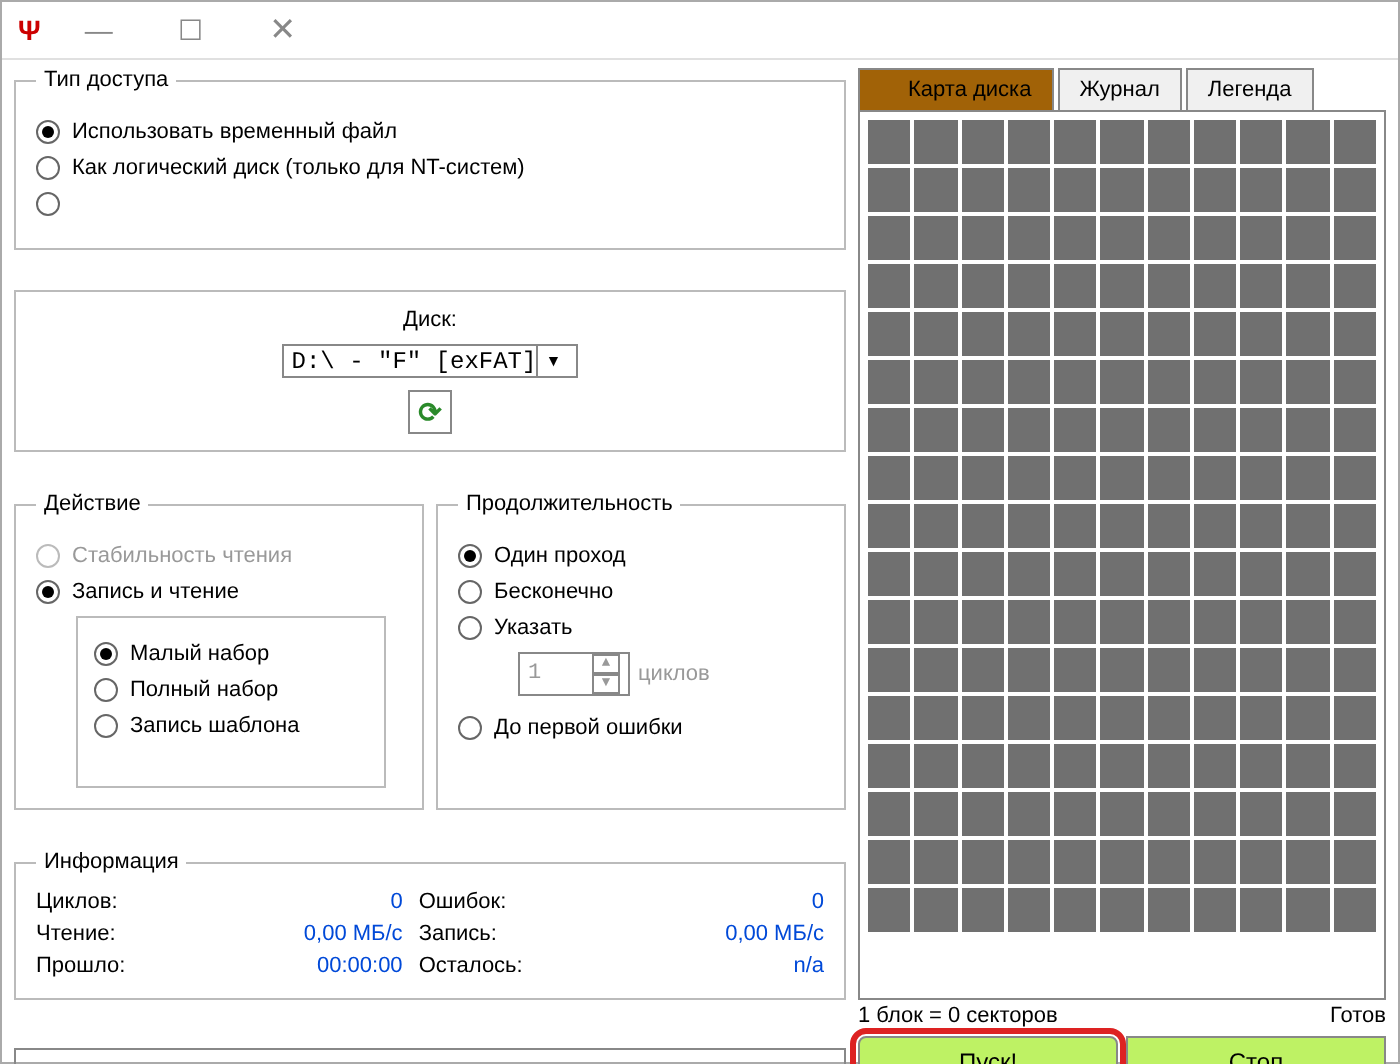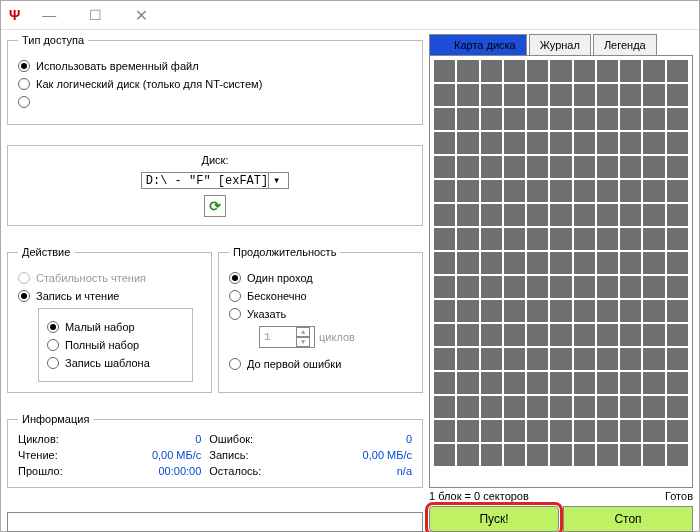--- a/index.html
+++ b/index.html
@@ -67,38 +67,38 @@
   font-family: "Courier New", monospace; font-size: 12px; padding: 0 4px;
   justify-content: space-between;
 }
 .disk-dd { width: 16px; border-left: 1px solid #888; height: 100%; display: flex; align-items:center; justify-content:center; }
 .refresh-btn {
   width: 22px; height: 22px; border: 1px solid #888; display:flex; align-items:center; justify-content:center;
   color: #2a8a2a; font-weight: bold; font-size: 14px;
 }
 .two-col { display: flex; gap: 6px; }
 .two-col fieldset { flex: 1; }
-.sub-radios { margin-left: 20px; border: 1px solid #bbb; padding: 6px 8px; width: 155px; height: 74px; overflow-y: scroll; }
+.sub-radios { margin-left: 20px; border: 1px solid #bbb; padding: 6px 8px; width: 155px; height: 86px; overflow-y: scroll; }
 .spinner {
   width: 56px; height: 22px; border: 1px solid #888; display:inline-flex;
   font-family: "Courier New", monospace; align-items:center; padding: 0 4px;
   color: #999;
 }
 .spin-btns { display:inline-flex; flex-direction:column; margin-left:auto; }
 .spin-b { width:14px; height:10px; border:1px solid #888; font-size:7px; display:flex; align-items:center; justify-content:center; line-height:1; }
 .cycles-lbl { color:#999; margin-left:4px; }
 .info-grid { display: grid; grid-template-columns: auto 80px auto 92px; gap: 4px 8px; }
 .info-grid .val { color: #0049d8; text-align: right; }
 .progress { height: 20px; border: 1px solid #888; margin-top: 4px; }
 .tabs { display: flex; gap: 2px; margin-bottom: 0; }
 .tab {
   border: 1px solid #888; border-bottom: none;
   padding: 4px 10px; background: #f0f0f0; font-size: 11px;
 }
-.tab.active { background: #1d4ed8; padding-left: 24px; }
+.tab.active { background: #a16207; padding-left: 24px; }
 .map {
   border: 1px solid #888; flex: 1; padding: 4px;
   display: grid; grid-template-columns: repeat(11, 1fr);
   grid-auto-rows: 22px; gap: 2px; background: #fff;
 }
 .blk { background: #707070; }
 .status-row { display: flex; justify-content: space-between; font-size: 11px; margin-top: 2px; }
 .btn-row { display: flex; gap: 4px; margin-top: 4px; }
 .btn {
   flex: 1; border: 1px solid #888; padding: 5px 0; text-align: center;

